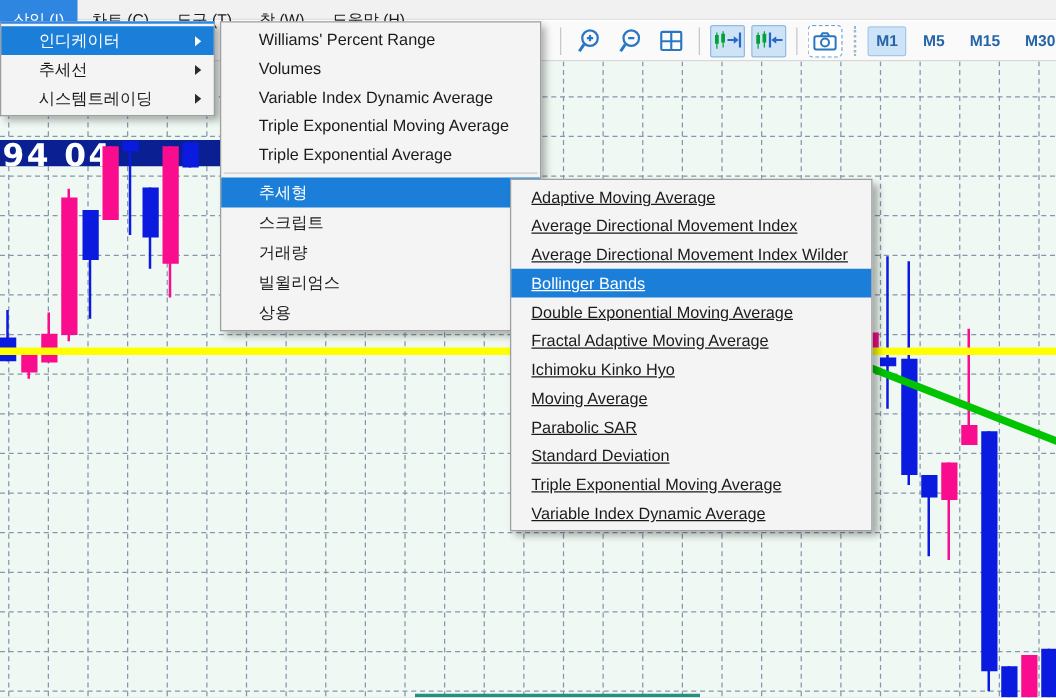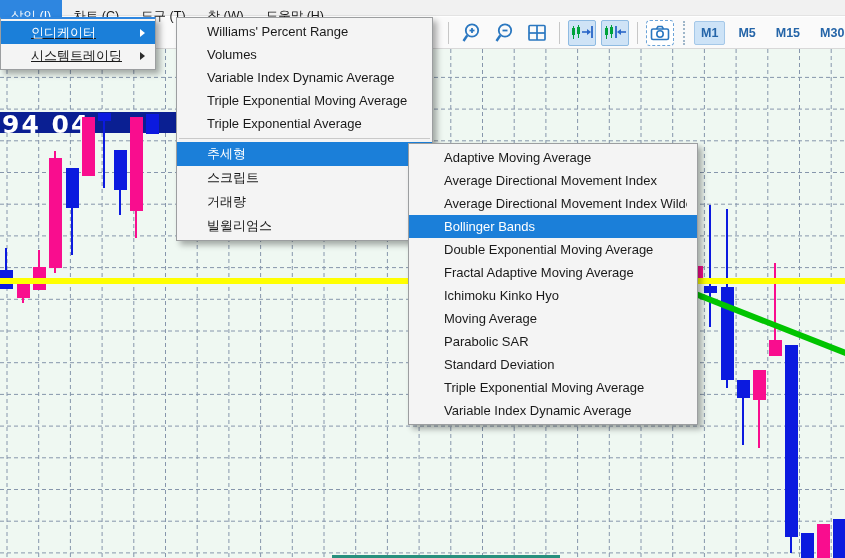--- a/index.html
+++ b/index.html
@@ -46,26 +46,26 @@
   #candles { position:absolute; left:0; top:0; width:845px; height:509px; z-index:4; }
   .wick { position:absolute; width:2px; }
   .body { position:absolute; width:13px; }
   #bottom-strip { position:absolute; left:332px; top:506px; width:228px; height:3px; background:#27907d; z-index:6; }
   
   .panel {
     position:absolute; background:#f4f4f4; border:1px solid #9c9ea0;
     box-shadow:4px 4px 6px rgba(0,0,0,.32); z-index:30;
     font-size:13px; color:#1a1a1a; padding:2px 0;
   }
-  #menu1 { left:0;   top:17px;  width:156px; border-top:2px solid #2e86e0;text-decoration:underline; }
+  #menu1 { left:0;   top:17px;  width:172px; border-top:2px solid #2e86e0; }
   #menu2 { left:156px; top:17px;  width:257px;margin-left:20px; }
   #menu3 { left:408px; top:143px; width:290px; }
   .mrow { height:23px; display:flex; align-items:center; padding:0 10px 0 30px; white-space:nowrap; }
   .mrow.cat { height:24px; }
-  #menu3 .mrow { padding-left:35px; }
+  #menu3 .mrow { padding-left:16px;text-decoration:underline; }
   .mrow.active { background:#1b7fd9; color:#fff; }
   .mrow .lbl { flex:1 1 auto; overflow:hidden; }
   .arrow { width:0; height:0; border-left:5px solid #2b2b2b; border-top:4px solid transparent;
            border-bottom:4px solid transparent; margin-left:8px; }
   .mrow.active .arrow { border-left-color:#fff; }
   .msep { height:1px; background:#c9c9c9; margin:3px 2px; }
 </style>
 </head>
 <body>
 
@@ -247,20 +247,24 @@
       <div class="mb-item">창 (W)</div>
       <div class="mb-item">도움말 (H)</div>
     </div>
 
   <div id="menu1" class="panel">
       <div class="mrow active">
         <span class="lbl">인디케이터</span>
         <span class="arrow"></span>
       </div>
       <div class="mrow">
+        <span class="lbl">추세선</span>
+        <span class="arrow"></span>
+      </div>
+      <div class="mrow">
         <span class="lbl">시스템트레이딩</span>
         <span class="arrow"></span>
       </div>
     </div>
 
   <div id="menu2" class="panel">
       <div class="mrow">
         <span class="lbl">Williams' Percent Range</span>
       </div>
       <div class="mrow">
@@ -285,20 +289,24 @@
         <span class="arrow"></span>
       </div>
       <div class="mrow cat">
         <span class="lbl">거래량</span>
         <span class="arrow"></span>
       </div>
       <div class="mrow cat">
         <span class="lbl">빌윌리엄스</span>
         <span class="arrow"></span>
       </div>
+      <div class="mrow cat">
+        <span class="lbl">상용</span>
+        <span class="arrow"></span>
+      </div>
     </div>
 
   <div id="menu3" class="panel">
       <div class="mrow">
         <span class="lbl">Adaptive Moving Average</span>
       </div>
       <div class="mrow">
         <span class="lbl">Average Directional Movement Index</span>
       </div>
       <div class="mrow">

